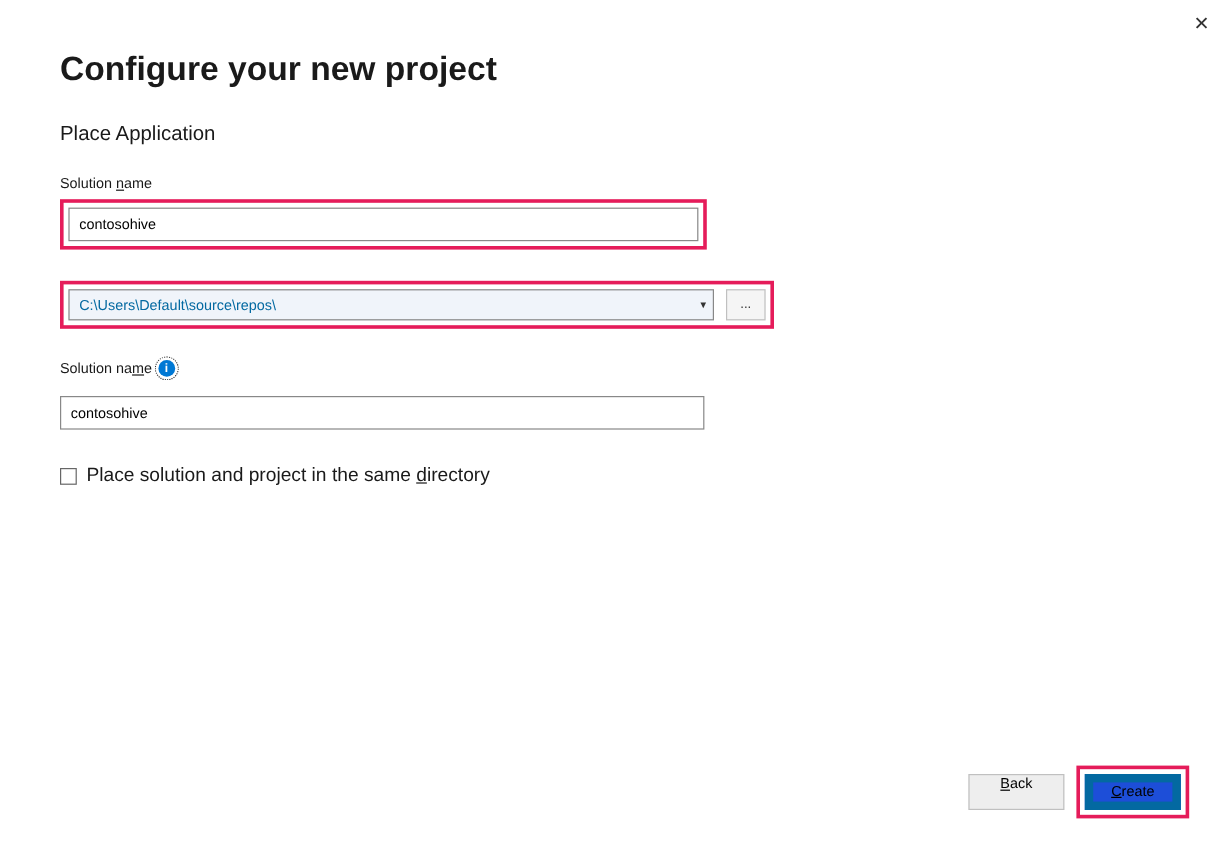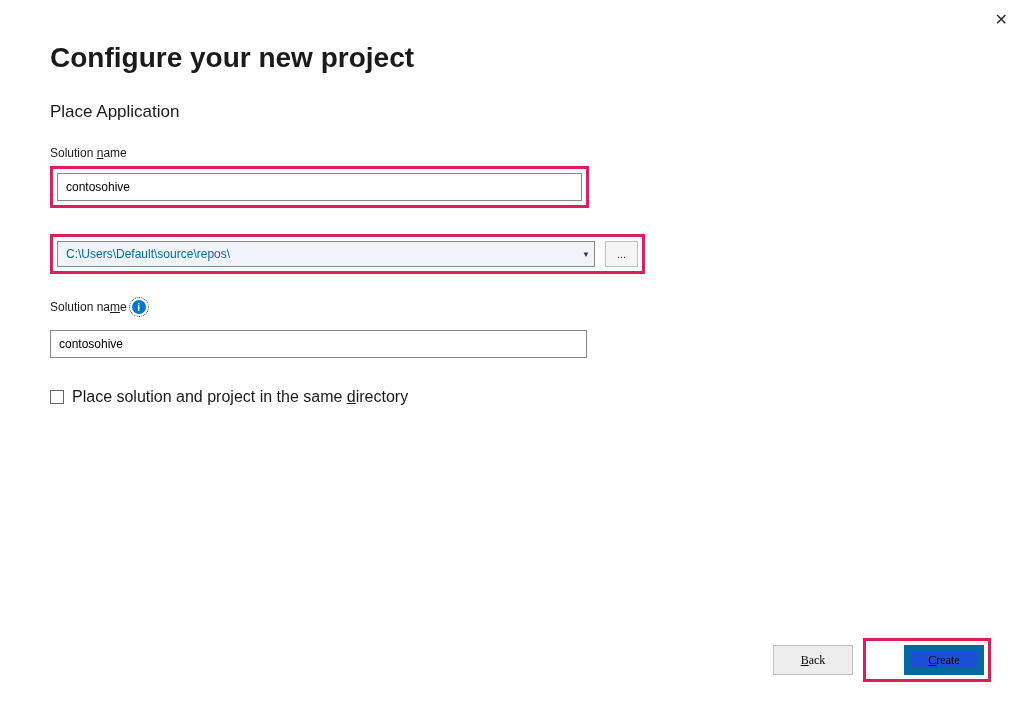--- a/index.html
+++ b/index.html
@@ -161,25 +161,23 @@
       gap: 10px;
       align-items: center;
     }
     .btn {
       height: 30px;
       width: 80px;
       border: 1px solid #c0c0c0;
       background: #eeeeee;
       font-size: 12px;
       cursor: pointer;
-      font-family: Liberation Serif, serif;
-      display: flex;
-      align-items: center;
-      justify-content: center;
-      margin-left: 34px;
+      font-family: Liberation Sans, sans-serif;
+      display: flex;
+      justify-content: center;
     }
     .create-highlight {
       border: 3px solid #e51c5a;
       padding: 4px;
     }
     .btn-create {
       border: 7px solid #0369a1;
       background: #1d4ed8;
     }
   </style>

